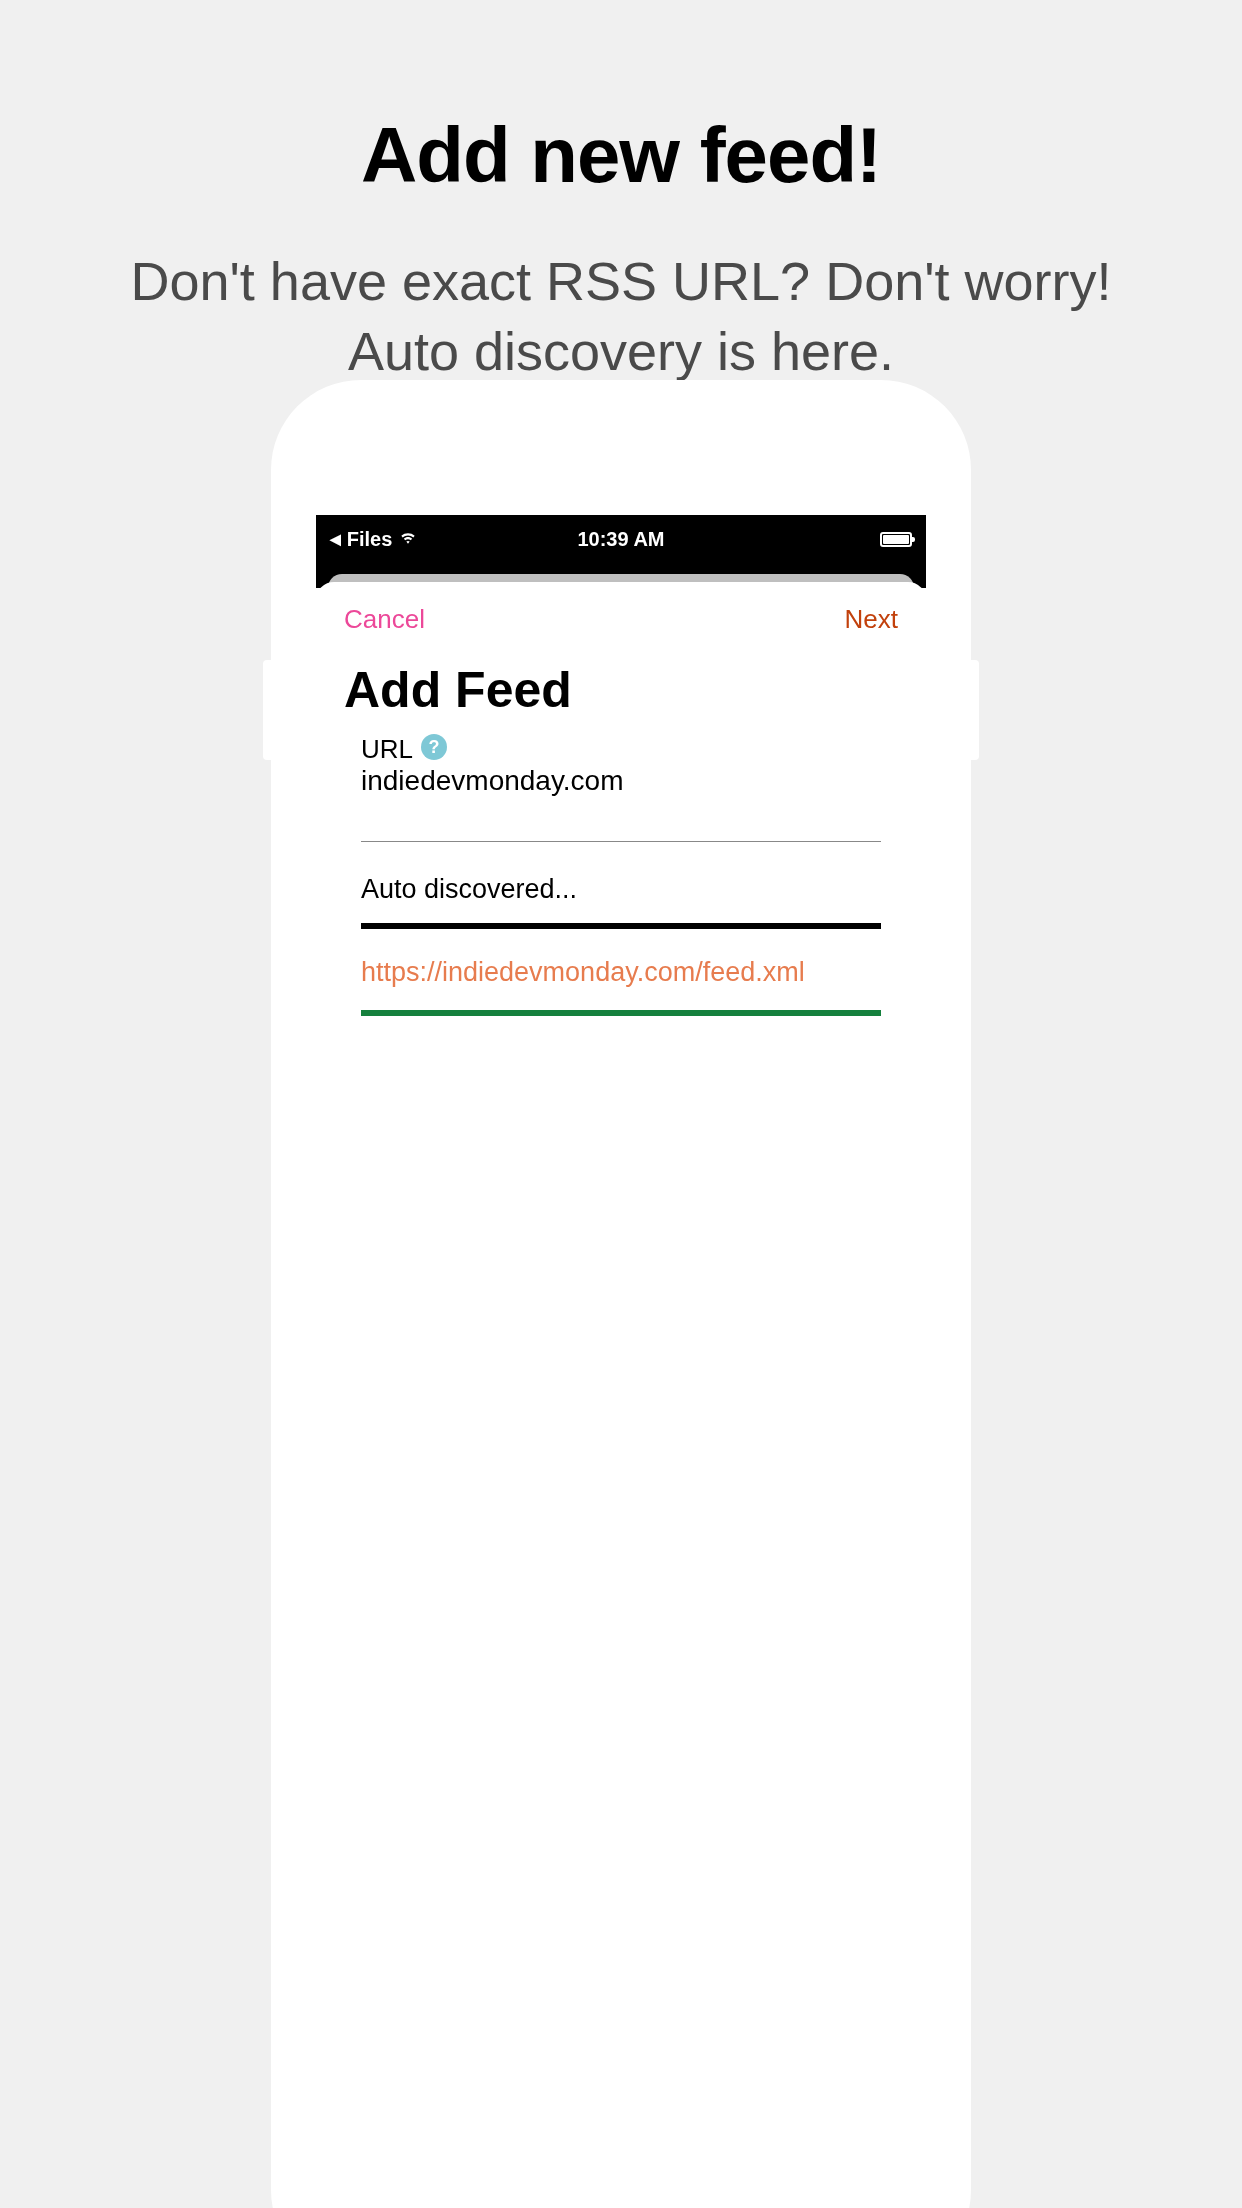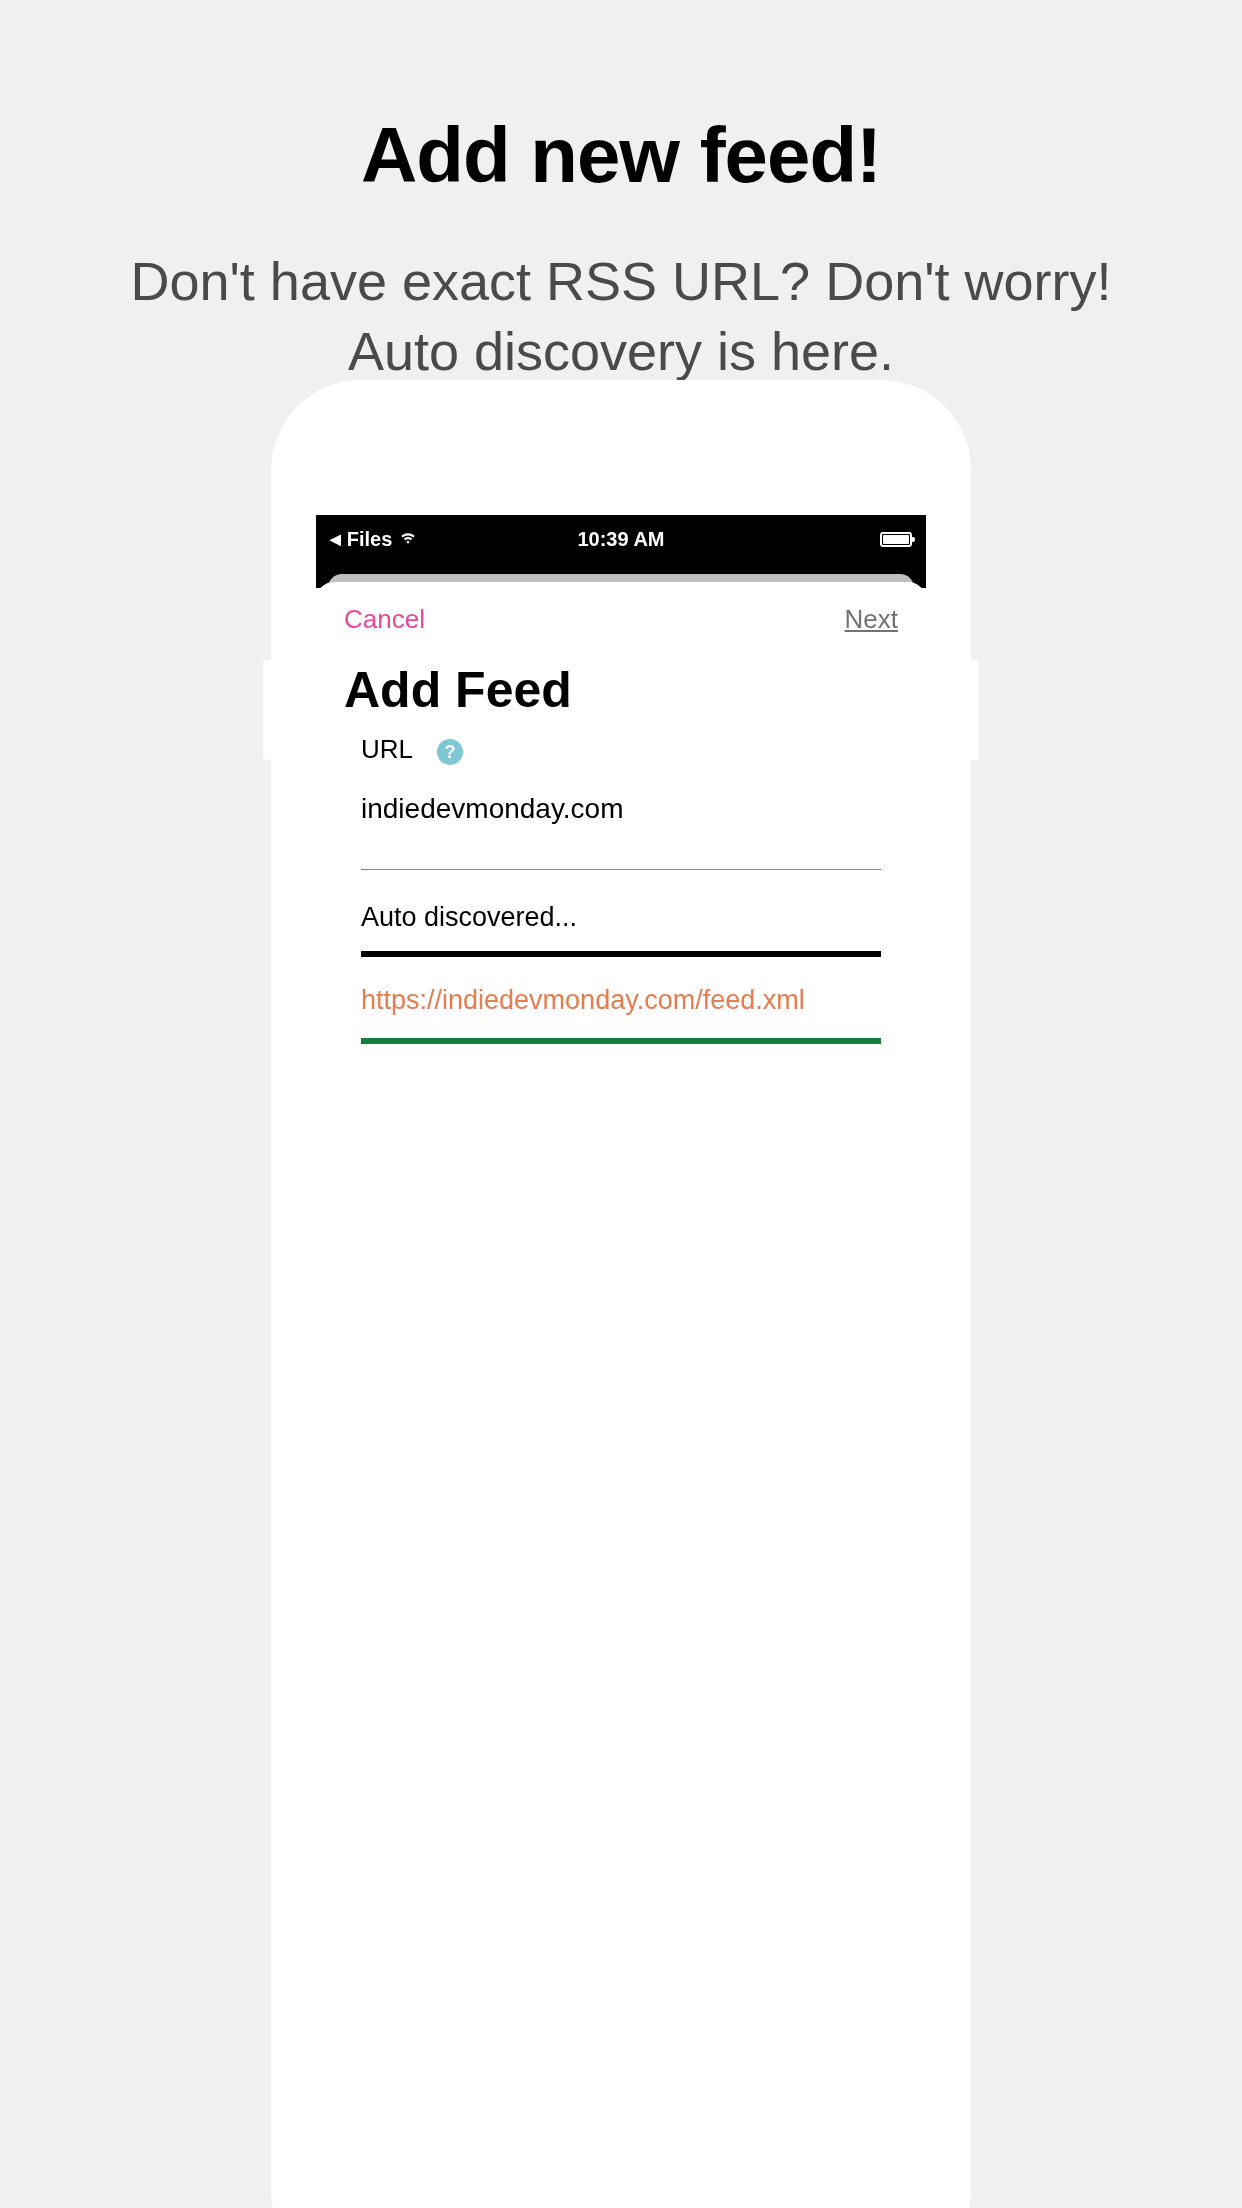--- a/index.html
+++ b/index.html
@@ -152,39 +152,37 @@
       justify-content: space-between;
       align-items: center;
       padding: 22px 28px 18px;
     }
     .cancel-btn {
       color: #ec4899;
       font-size: 26px;
       font-weight: 400;
     }
     .next-btn {
-      color: #737373;
+      color: #c2410c;
       font-size: 26px;
       font-weight: 400;
-      text-decoration: underline;
     }
     .modal-title {
       font-size: 50px;
       font-weight: 800;
       color: #000;
       padding: 8px 28px 15px;
     }
     .form-section {
       padding: 0 45px;
     }
     .url-label-row {
       display: flex;
-      align-items: flex-end;
-      gap: 24px;
-      margin-bottom: 28px;
+      align-items: flex-start;
+      gap: 8px;
     }
     .url-label {
       font-size: 26px;
       color: #000;
       font-weight: 400;
     }
     .help-circle {
       width: 26px;
       height: 26px;
       border-radius: 50%;

